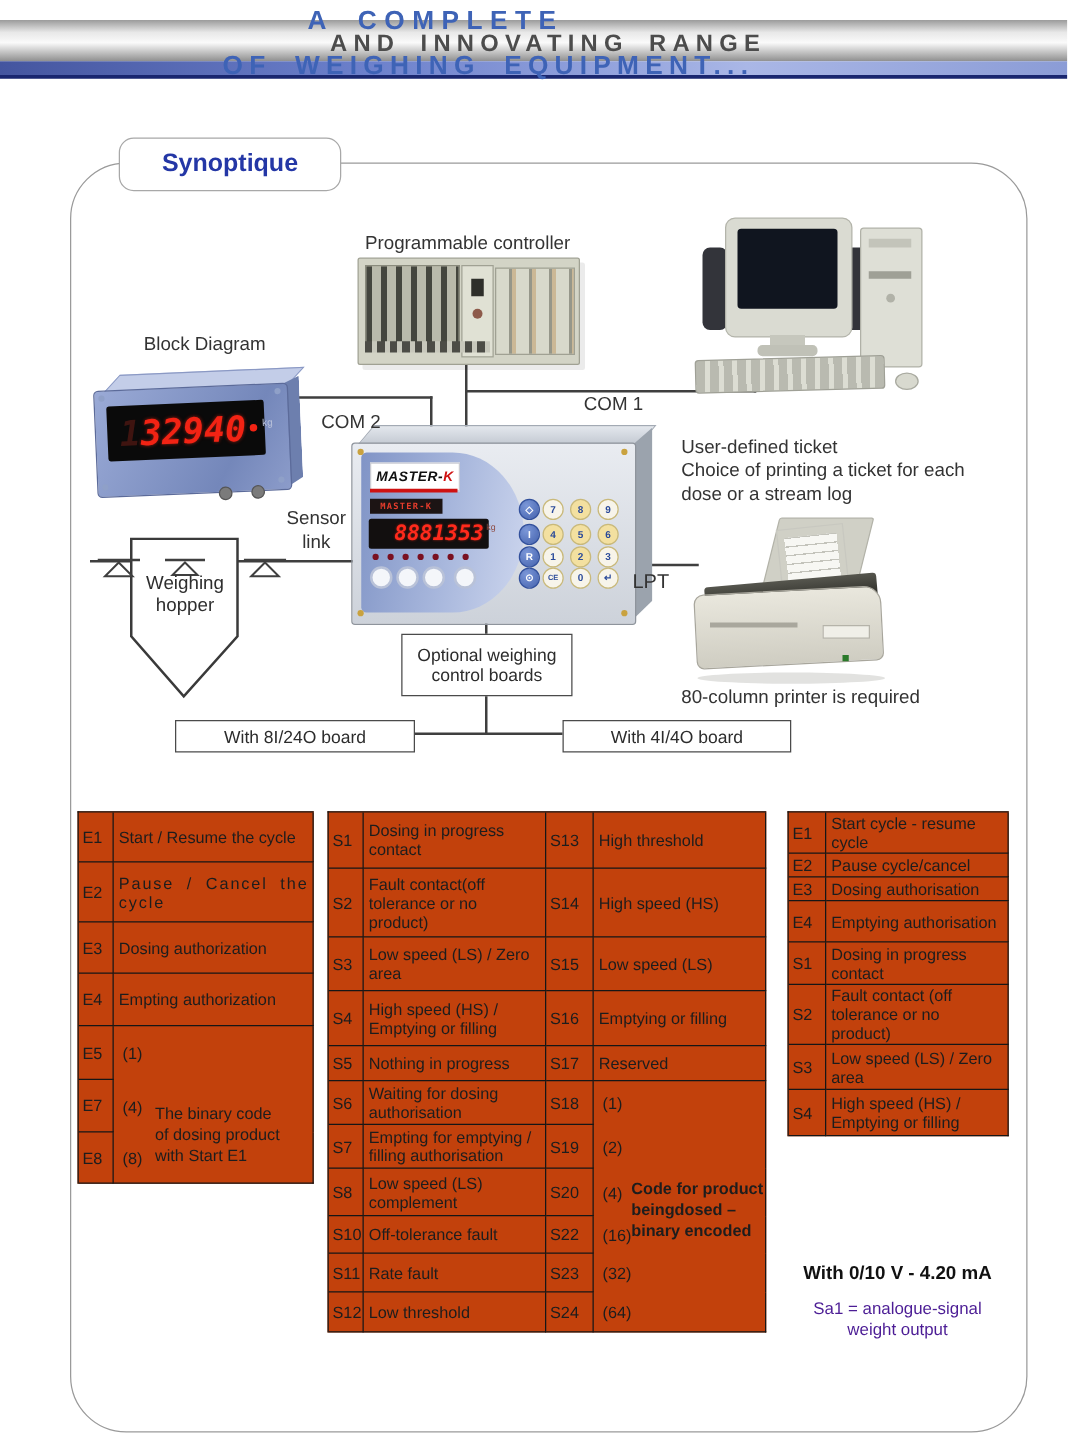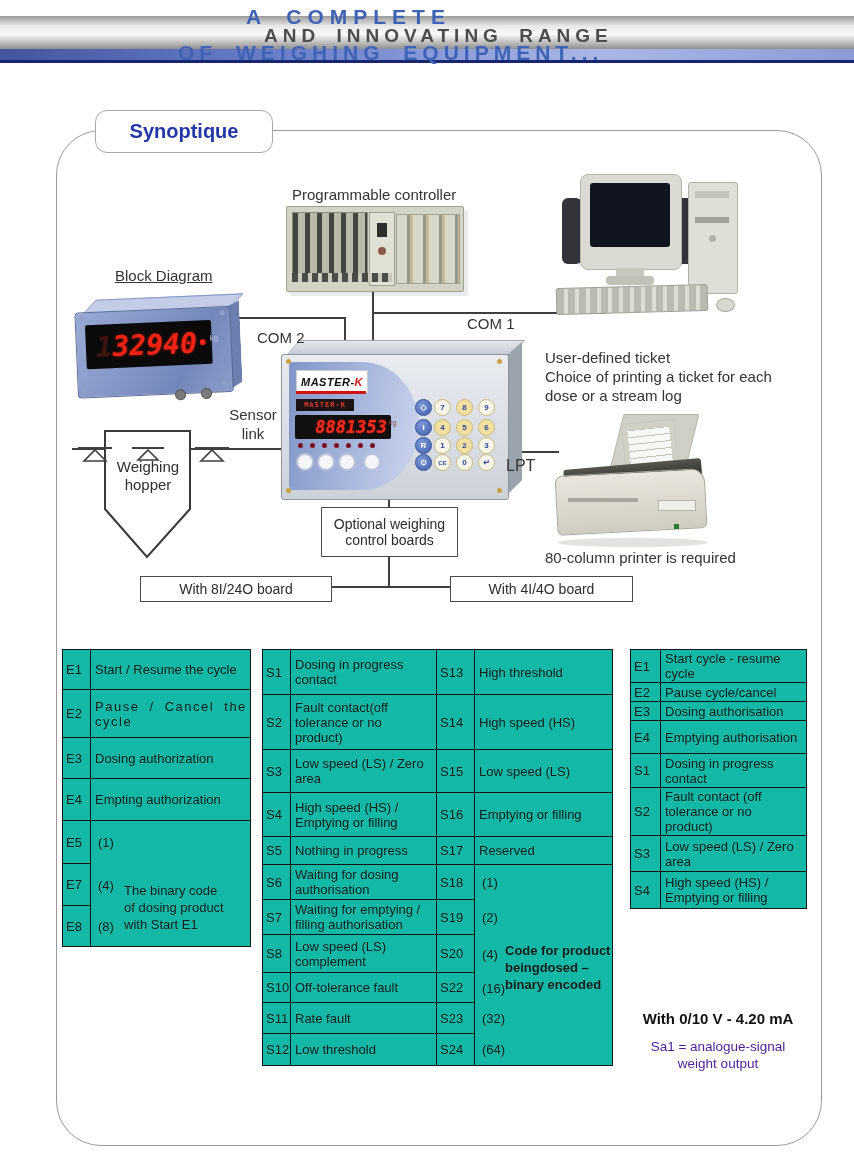--- a/index.html
+++ b/index.html
@@ -140,21 +140,21 @@
   .pr-cover{position:absolute;left:12px;top:52px;width:138px;height:24px;transform:rotate(-5deg);
     background:linear-gradient(180deg,#56564e,#1e1e1a);border-radius:3px;}
   .pr-slot{position:absolute;left:16px;top:86px;width:70px;height:4px;background:#a9a79d;}
   .pr-panel{position:absolute;left:106px;top:88px;width:36px;height:9px;background:#f0efe8;border:1px solid #b5b3a9;}
   .pr-pwr{position:absolute;left:122px;top:112px;width:5px;height:5px;background:#2a7a2a;}
   .pr-shadow{position:absolute;left:6px;top:126px;width:150px;height:9px;background:rgba(60,60,50,.15);
     border-radius:50%;}
 
   
   .tbl{position:absolute;border-collapse:separate;border-spacing:0;border-top:1.5px solid #161616;
-    border-left:1.5px solid #161616;font-size:13px;color:#1d1d1d;table-layout:fixed;z-index:4;background:#14b8a6;}
+    border-left:1.5px solid #161616;font-size:13px;color:#1d1d1d;table-layout:fixed;z-index:4;background:#c2410c;}
   .tbl td{border-right:1.5px solid #161616;border-bottom:1.5px solid #161616;vertical-align:middle;
     padding:1px 3px 1px 4px;line-height:15px;}
   .tbl td.code{padding-left:3px;}
   .tbl td.nb{border-bottom:none;}
   .tbl td.val{padding-left:7px;}
   .wide{letter-spacing:1.5px;word-spacing:5px;}
   .note{position:absolute;font-size:13px;color:#1d1d1d;line-height:17px;z-index:5;}
 
   .ftitle{position:absolute;left:630px;top:1010px;width:176px;text-align:center;
     font-size:15px;font-weight:bold;color:#111;z-index:4;}
@@ -180,21 +180,21 @@
   <div class="ln" style="left:603px;top:294px;width:2px;height:20px;"></div>
   <div class="ln" style="left:236px;top:317px;width:110px;height:2px;"></div>
   <div class="ln" style="left:344px;top:317px;width:2px;height:40px;"></div>
   <div class="ln" style="left:72px;top:448px;width:215px;height:2px;"></div>
   <div class="ln" style="left:507px;top:451px;width:52px;height:2px;"></div>
   <div class="ln" style="left:388px;top:497px;width:2px;height:12px;"></div>
   <div class="ln" style="left:388px;top:555px;width:2px;height:33px;"></div>
   <div class="ln" style="left:330px;top:586px;width:121px;height:2px;"></div>
 
   <div class="lbl" style="left:292px;top:186px;">Programmable controller</div>
-  <div class="lbl" style="left:115px;top:267px;text-decoration:underline;">Block Diagram</div>
+  <div class="lbl" style="left:115px;top:267px;">Block Diagram</div>
   <div class="lbl" style="left:257px;top:329px;">COM 2</div>
   <div class="lbl" style="left:467px;top:315px;">COM 1</div>
   <div class="lbl" style="left:506px;top:457px;font-size:16px;">LPT</div>
   <div class="lbl center" style="left:224px;top:405px;width:58px;line-height:19px;">
     <span>Sensor</span><br>
     <span>link</span>
   </div>
   <div class="lbl" style="left:545px;top:348px;line-height:19px;white-space:normal;width:256px;">
     <span>User-defined ticket</span><br>
     <span>Choice of printing a ticket for each</span><br>
@@ -429,21 +429,21 @@
           <td>Reserved</td>
         </tr>
     <tr style="height:35px">
           <td class="code">S6</td>
           <td>Waiting for dosing authorisation</td>
           <td class="code">S18</td>
           <td class="val nb">(1)</td>
         </tr>
     <tr style="height:35px">
           <td class="code">S7</td>
-          <td>Waiting for emptying / filling authorisation</td>
+          <td>Empting for emptying / filling authorisation</td>
           <td class="code">S19</td>
           <td class="val nb">(2)</td>
         </tr>
     <tr style="height:38px">
           <td class="code">S8</td>
           <td>Low speed (LS) complement</td>
           <td class="code">S20</td>
           <td class="val nb">(4)</td>
         </tr>
     <tr style="height:30px">

